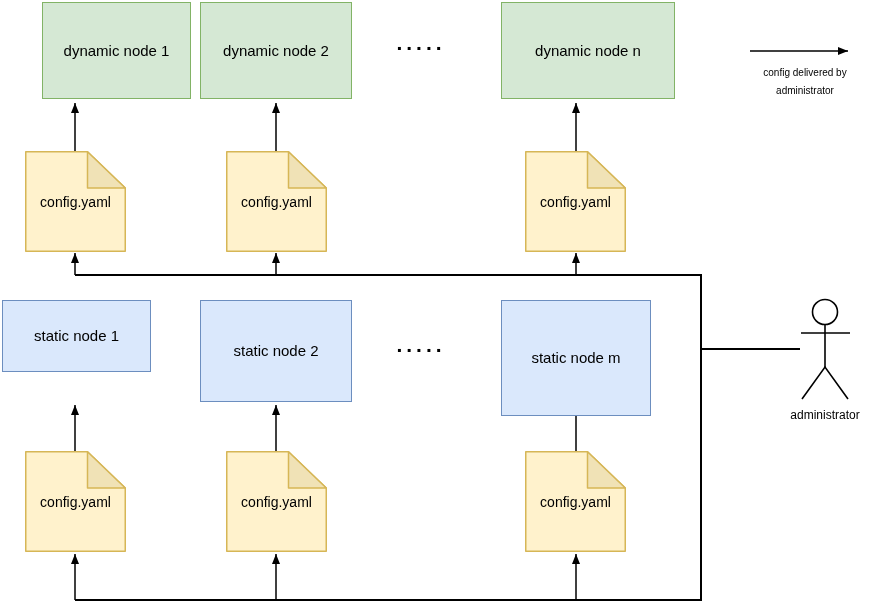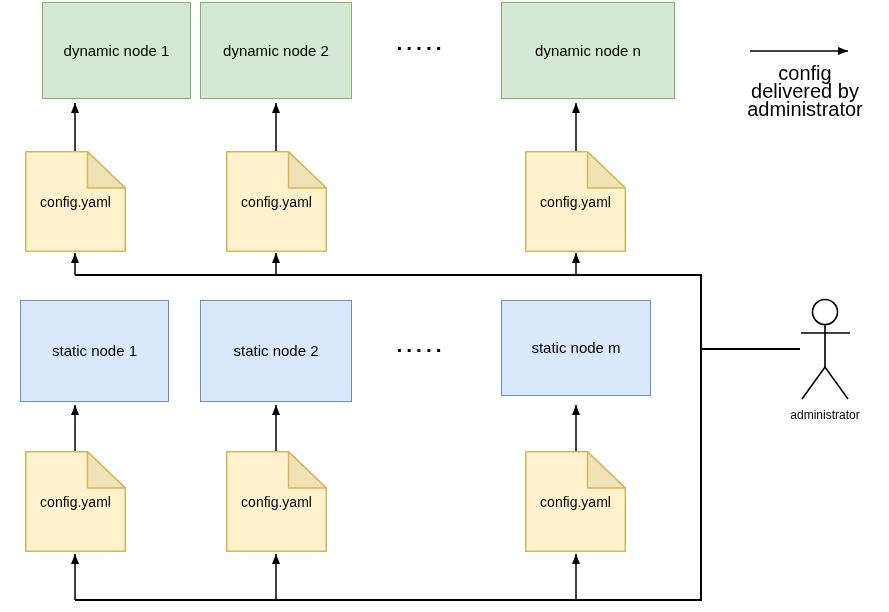--- a/index.html
+++ b/index.html
@@ -55,23 +55,23 @@
     background: var(--dynamic-fill, #d5e8d4);
     border: 1.5px solid var(--dynamic-border, #82b366);
   }
   .node.static {
     background: var(--static-fill, #dae8fc);
     border: 1.5px solid var(--static-border, #6c8ebf);
   }
   .dnode1 { left: 2px;   top: 2px;   width: 149px; height: 97px; margin-left: 40px; }
   .dnode2 { left: 200px; top: 2px;   width: 152px; height: 97px; }
   .dnode3 { left: 501px; top: 2px;   width: 174px; height: 97px; }
-  .snode1 { left: 20px;   top: 300px; width: 149px; height: 102px; }
+  .snode1 { left: 2px;   top: 300px; width: 149px; height: 72px; }
   .snode2 { left: 200px; top: 300px; width: 152px; height: 102px; }
-  .snode3 { left: 501px; top: 300px; width: 150px; height: 96px; }
+  .snode3 { left: 501px; top: 300px; width: 150px; height: 116px; }
 
   .doc {
     position: absolute;
     width: 101px;
     height: 101px;
   }
   .ddoc1 { left: 25px;  top: 151px; }
   .ddoc2 { left: 226px; top: 151px; }
   .ddoc3 { left: 525px; top: 151px; }
   .sdoc1 { left: 25px;  top: 451px; }
@@ -109,21 +109,21 @@
     letter-spacing: 4px;
   }
   .ellipsis.dynamic-dots { left: 391px; top: 33px; }
   .ellipsis.static-dots  { left: 391px; top: 335px; }
   .legend-caption {
     position: absolute;
     left: 735px;
     top: 64px;
     width: 140px;
     text-align: center;
-    font-size: 20px;
+    font-size: 10px;
     line-height: 18px;
   }
   .actor-label {
     position: absolute;
     left: 760px;
     top: 406px;
     width: 130px;
     text-align: center;
     font-size: 12px;
     line-height: 18px;

